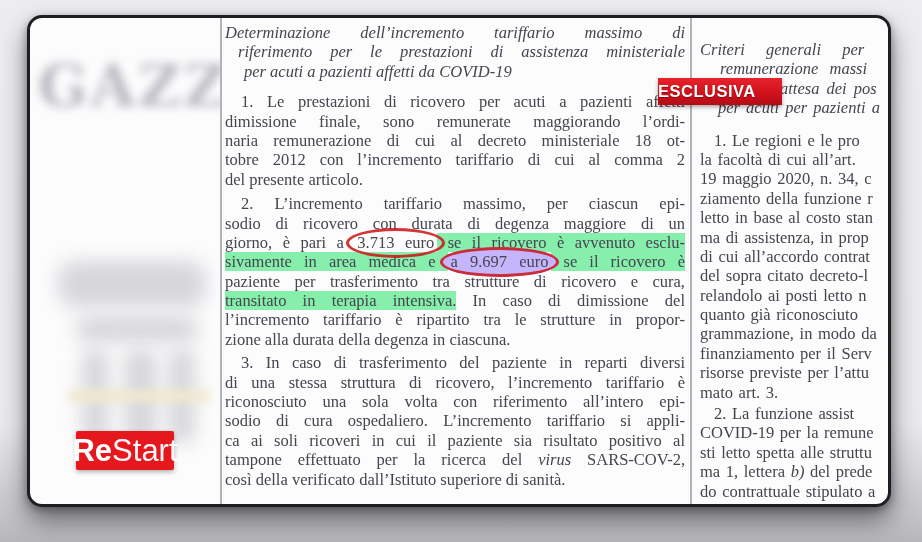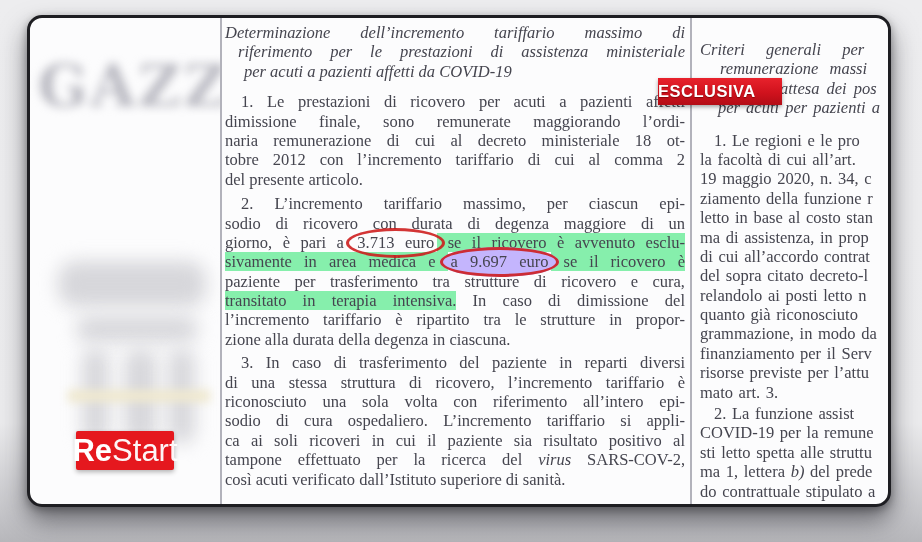--- a/index.html
+++ b/index.html
@@ -101,21 +101,21 @@
       <div class="lline">zione alla durata della degenza in ciascuna.</div>
     </div>
 
     <div class="pgap3">
       <div class="jline ind">3. In caso di trasferimento del paziente in reparti diversi</div>
       <div class="jline">di una stessa struttura di ricovero, l’incremento tariffario è</div>
       <div class="jline">riconosciuto una sola volta con riferimento all’intero epi-</div>
       <div class="jline">sodio di cura ospedaliero. L’incremento tariffario si appli-</div>
       <div class="jline">ca ai soli ricoveri in cui il paziente sia risultato positivo al</div>
       <div class="jline"><span>tampone effettuato per la ricerca del </span><span class="it">virus</span><span> SARS-COV-2,</span></div>
-      <div class="lline">così acuti verificato dall’Istituto superiore di sanità.</div>
+      <div class="lline">così della verificato dall’Istituto superiore di sanità.</div>
     </div>
   </div>
 
   <div class="doccol rightcol">
     <div class="rtitle">
       <div class="rline rt1">Criteri generali per</div>
       <div class="rline rt2">remunerazione massi</div>
       <div class="rline rt3">attesa dei pos</div>
       <div class="rline rt4">per acuti per pazienti a</div>
     </div>

